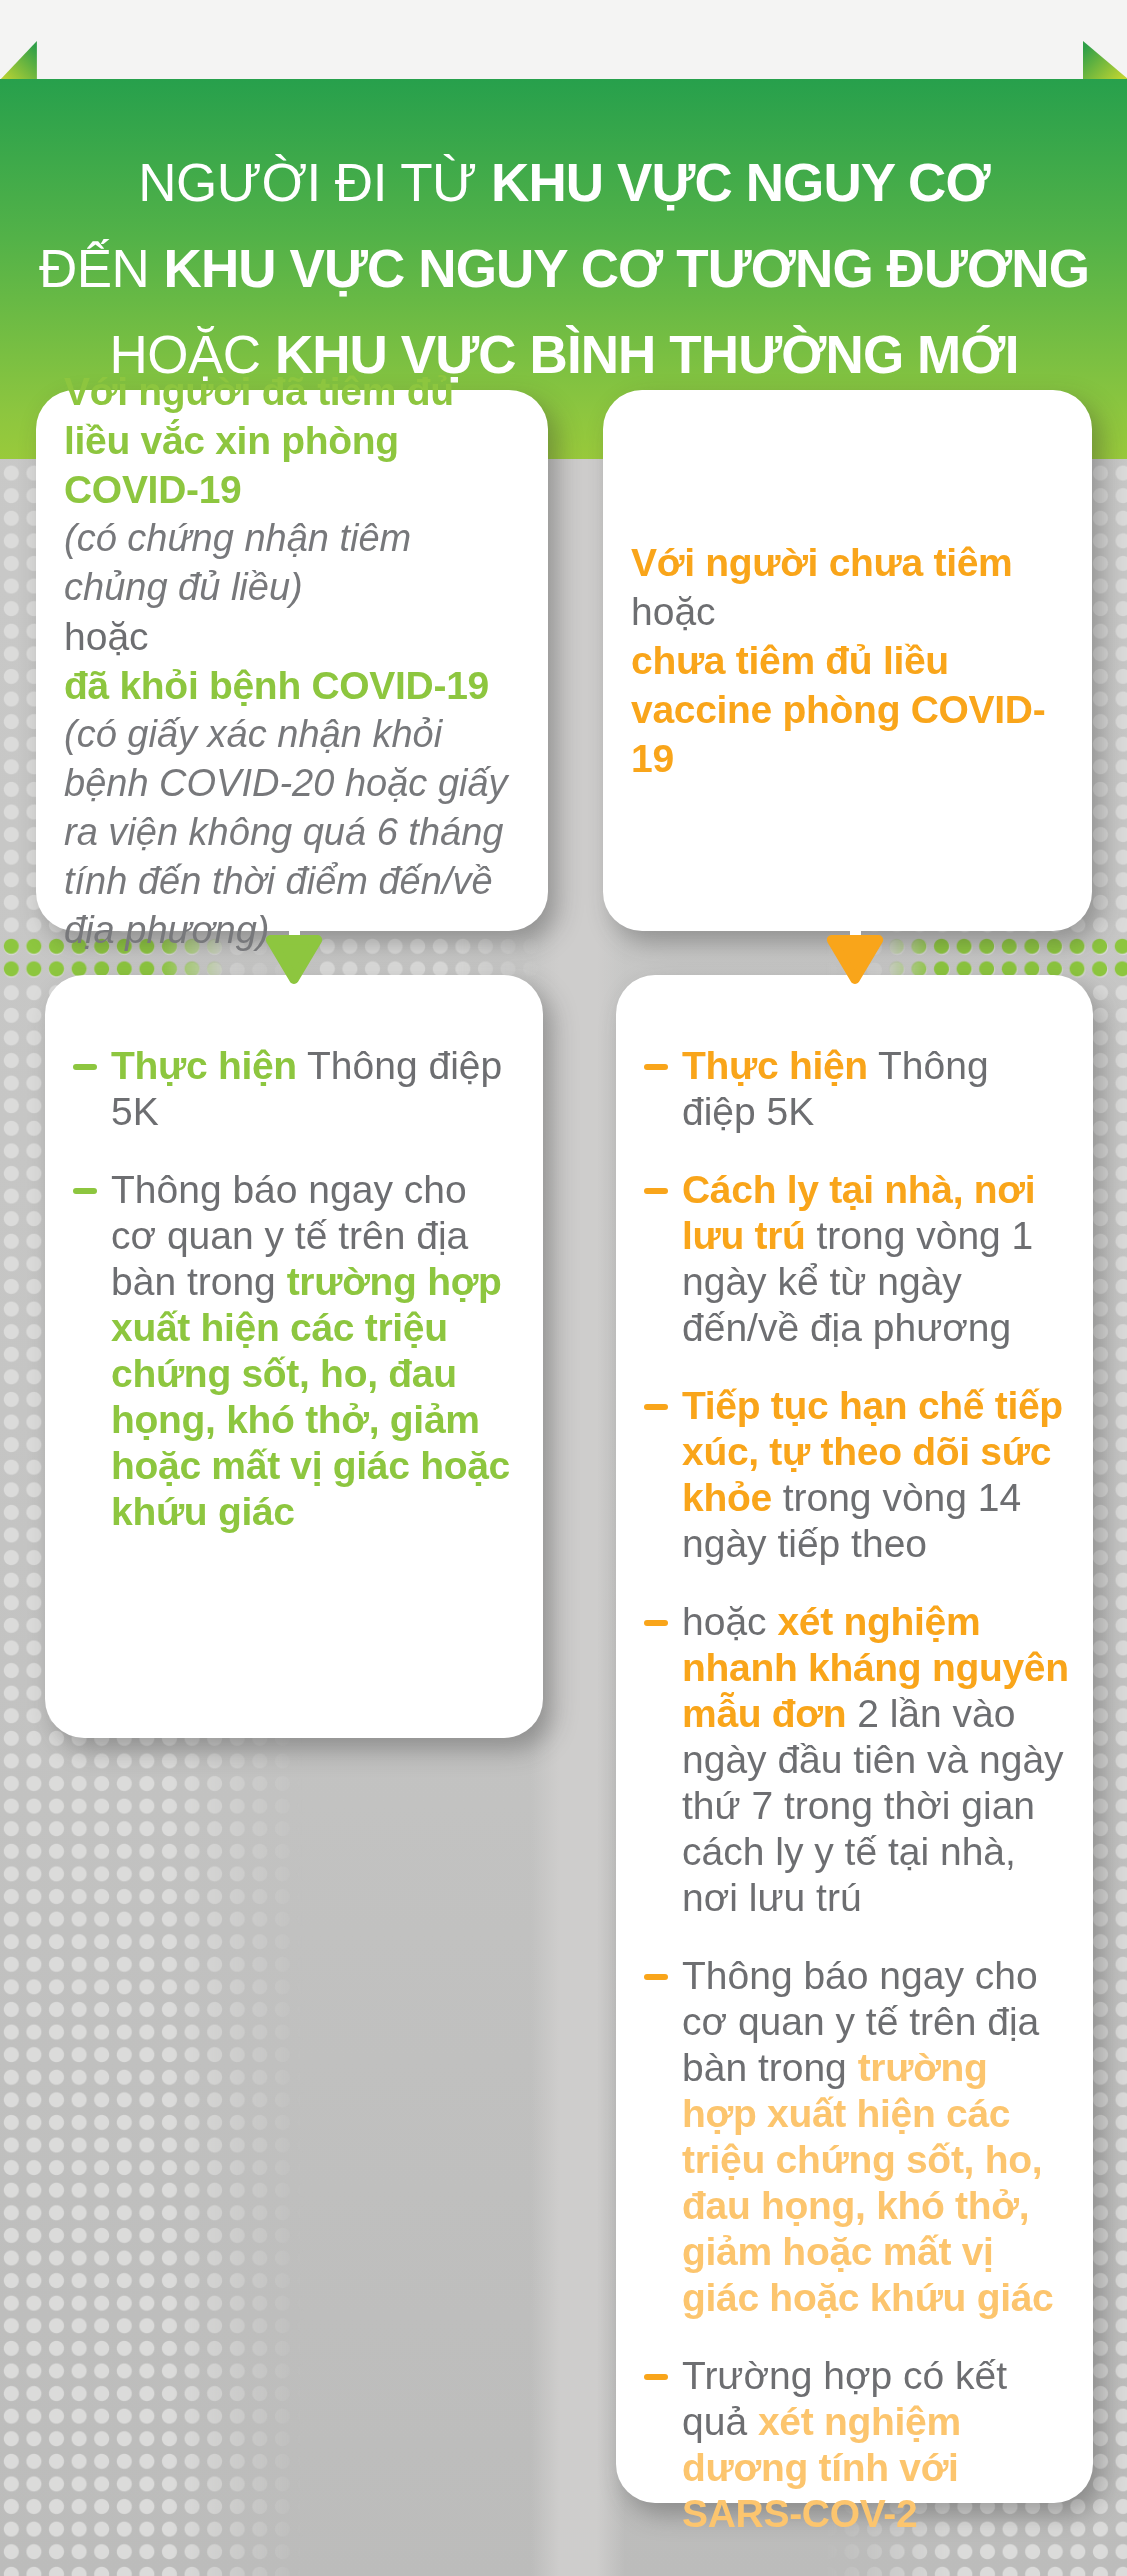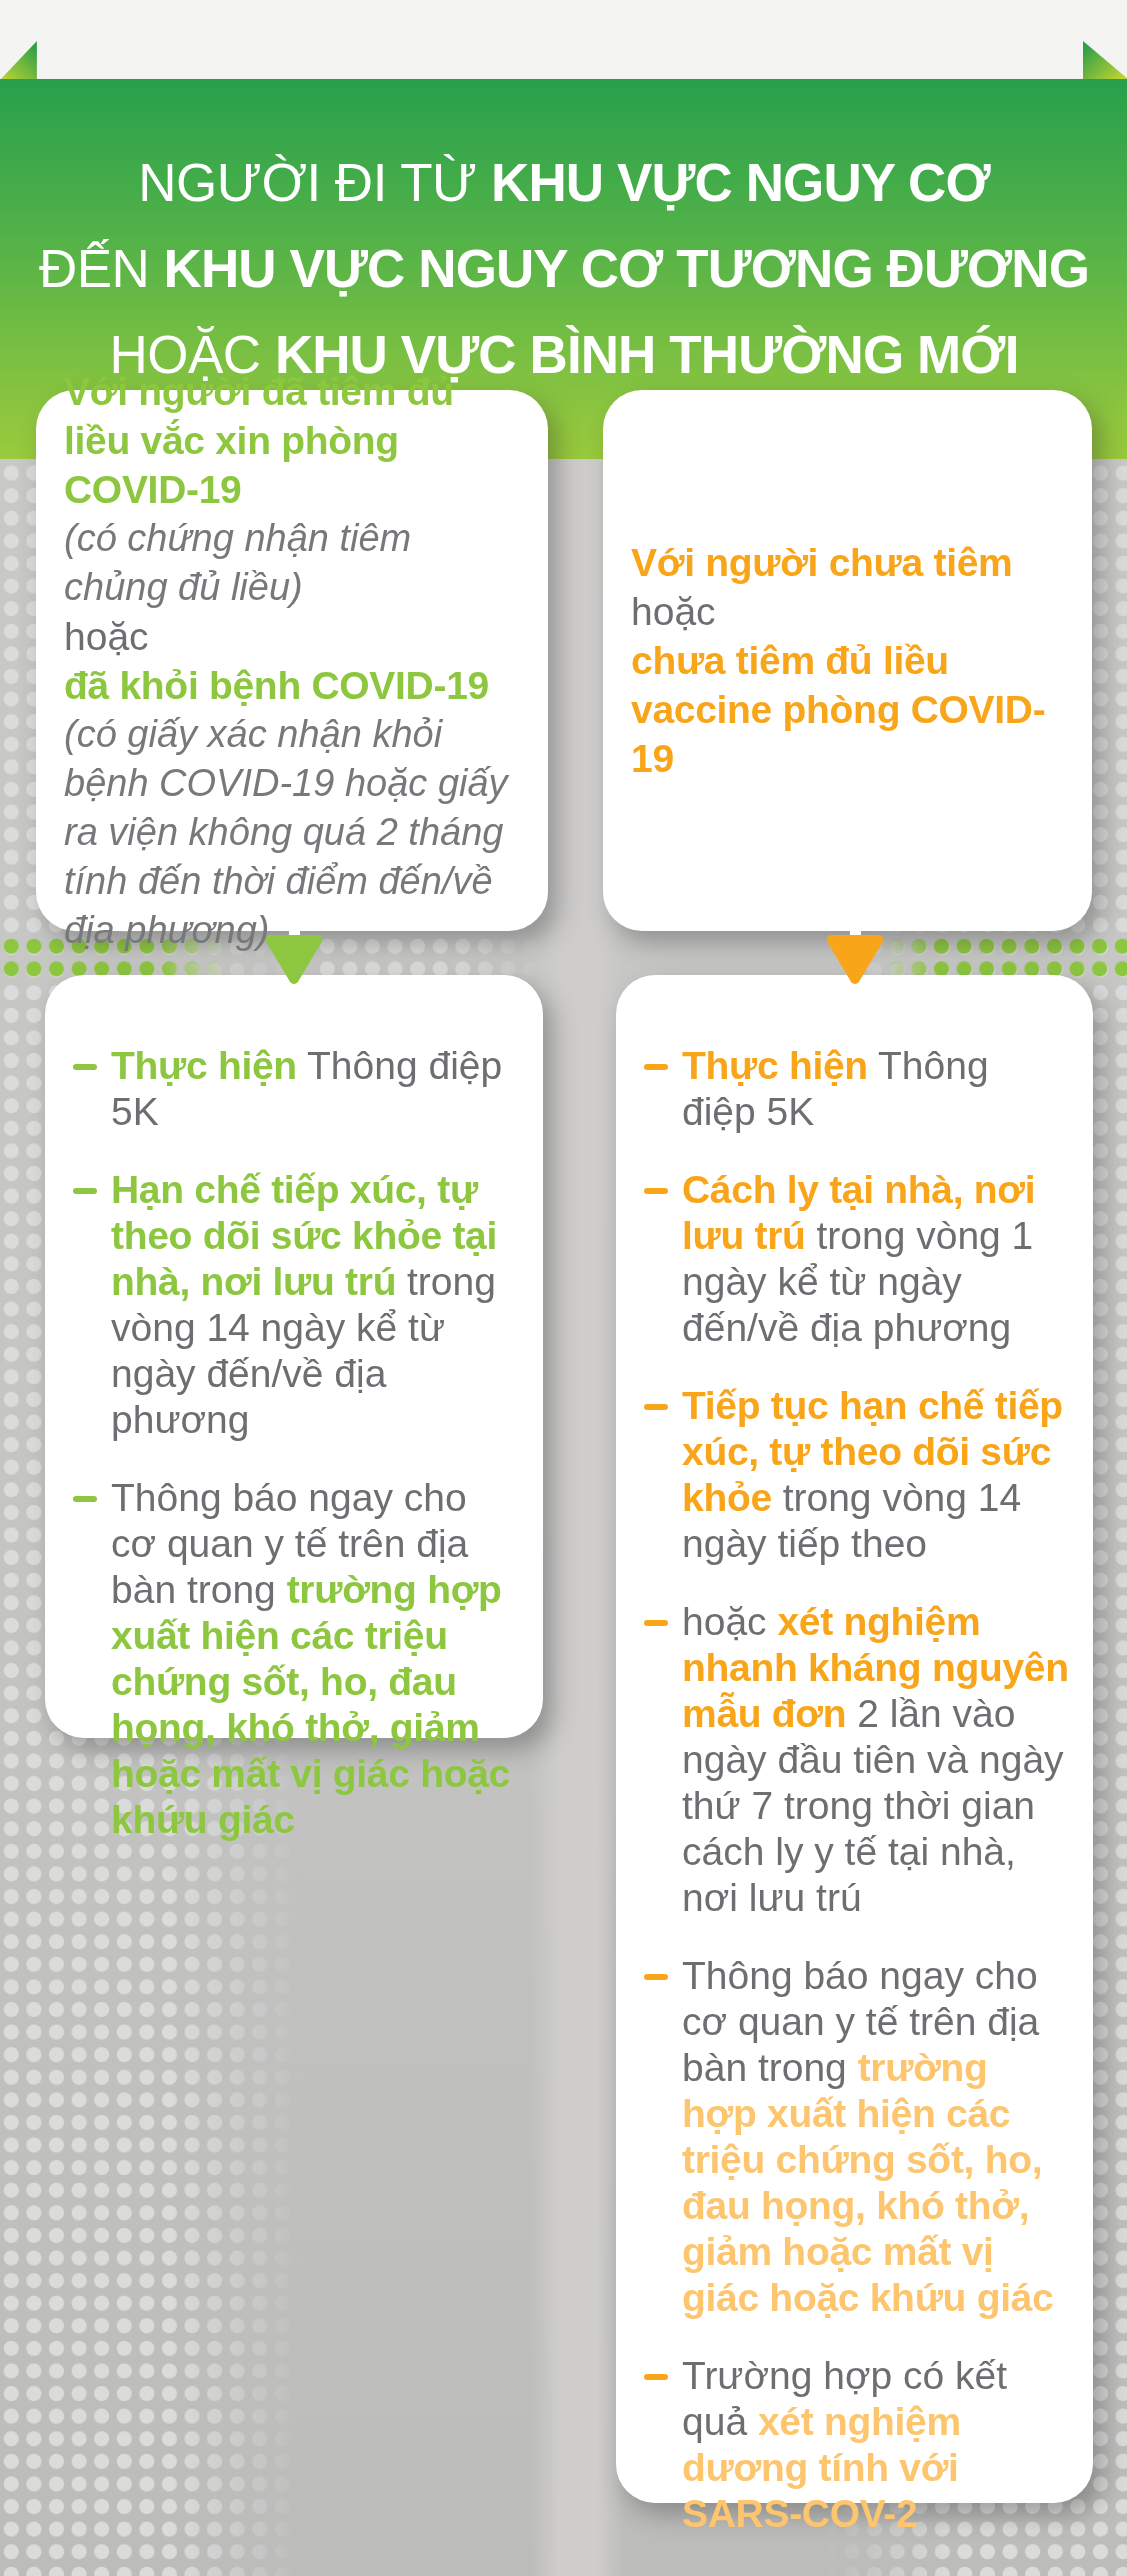--- a/index.html
+++ b/index.html
@@ -100,21 +100,21 @@
 <div class="banner">
   <div class="banner-line"><span>NGƯỜI ĐI TỪ </span><b>KHU VỰC NGUY CƠ</b></div>
   <div class="banner-line"><span>ĐẾN </span><b>KHU VỰC NGUY CƠ TƯƠNG ĐƯƠNG</b></div>
   <div class="banner-line"><span>HOẶC </span><b>KHU VỰC BÌNH THƯỜNG MỚI</b></div>
 </div>
 
 <div class="card intro-left col-green">
   <div class="intro-inner"><span class="seg-hl">Với người đã tiêm đủ liều vắc xin phòng COVID-19
 </span><span class="seg-i">(có chứng nhận tiêm chủng đủ liều)</span><span class="seg-t"> hoặc
 </span><span class="seg-hl">đã khỏi bệnh COVID-19
-</span><span class="seg-i">(có giấy xác nhận khỏi bệnh COVID-19 hoặc giấy ra viện không quá 2 tháng tính đến thời điểm đến/về địa phương)</span></div>
+</span><span class="seg-i">(có giấy xác nhận khỏi bệnh COVID-20 hoặc giấy ra viện không quá 6 tháng tính đến thời điểm đến/về địa phương)</span></div>
 </div>
 <div class="card intro-right col-orange">
   <div class="intro-inner"><span class="seg-hl">Với người chưa tiêm
 </span><span class="seg-t">hoặc
 </span><span class="seg-hl">chưa tiêm đủ liều vaccine phòng COVID-19</span></div>
 </div>
 
 <div class="connector conn-left"></div>
 <div class="connector conn-right"></div>
 <svg class="arrow arrow-left" viewBox="0 0 66 58">
@@ -122,24 +122,20 @@
 </svg>
 <svg class="arrow arrow-right" viewBox="0 0 66 58">
   <path d="M8 8 L58 8 L33 50 Z" fill="#f9a51a" stroke="#f9a51a" stroke-width="10" stroke-linejoin="round"></path>
 </svg>
 
 <div class="card detail-left col-green">
   <div class="detail-inner">
       <div class="bullet">
         <span class="dash"></span>
         <p class="btext"><span class="seg-hl">Thực hiện</span><span class="seg-t"> Thông điệp 5K</span></p>
-      </div>
-      <div class="bullet">
-        <span class="dash"></span>
-        <p class="btext"><span class="seg-hl">Hạn chế tiếp xúc, tự theo dõi sức khỏe tại nhà, nơi lưu trú</span><span class="seg-t"> trong vòng 14 ngày kể từ ngày đến/về địa phương</span></p>
       </div>
       <div class="bullet">
         <span class="dash"></span>
         <p class="btext"><span class="seg-t">Thông báo ngay cho cơ quan y tế trên địa bàn trong </span><span class="seg-hl">trường hợp xuất hiện các triệu chứng sốt, ho, đau họng, khó thở, giảm hoặc mất vị giác hoặc khứu giác</span></p>
       </div>
     </div>
 </div>
 <div class="card detail-right col-orange">
   <div class="detail-inner">
       <div class="bullet">

